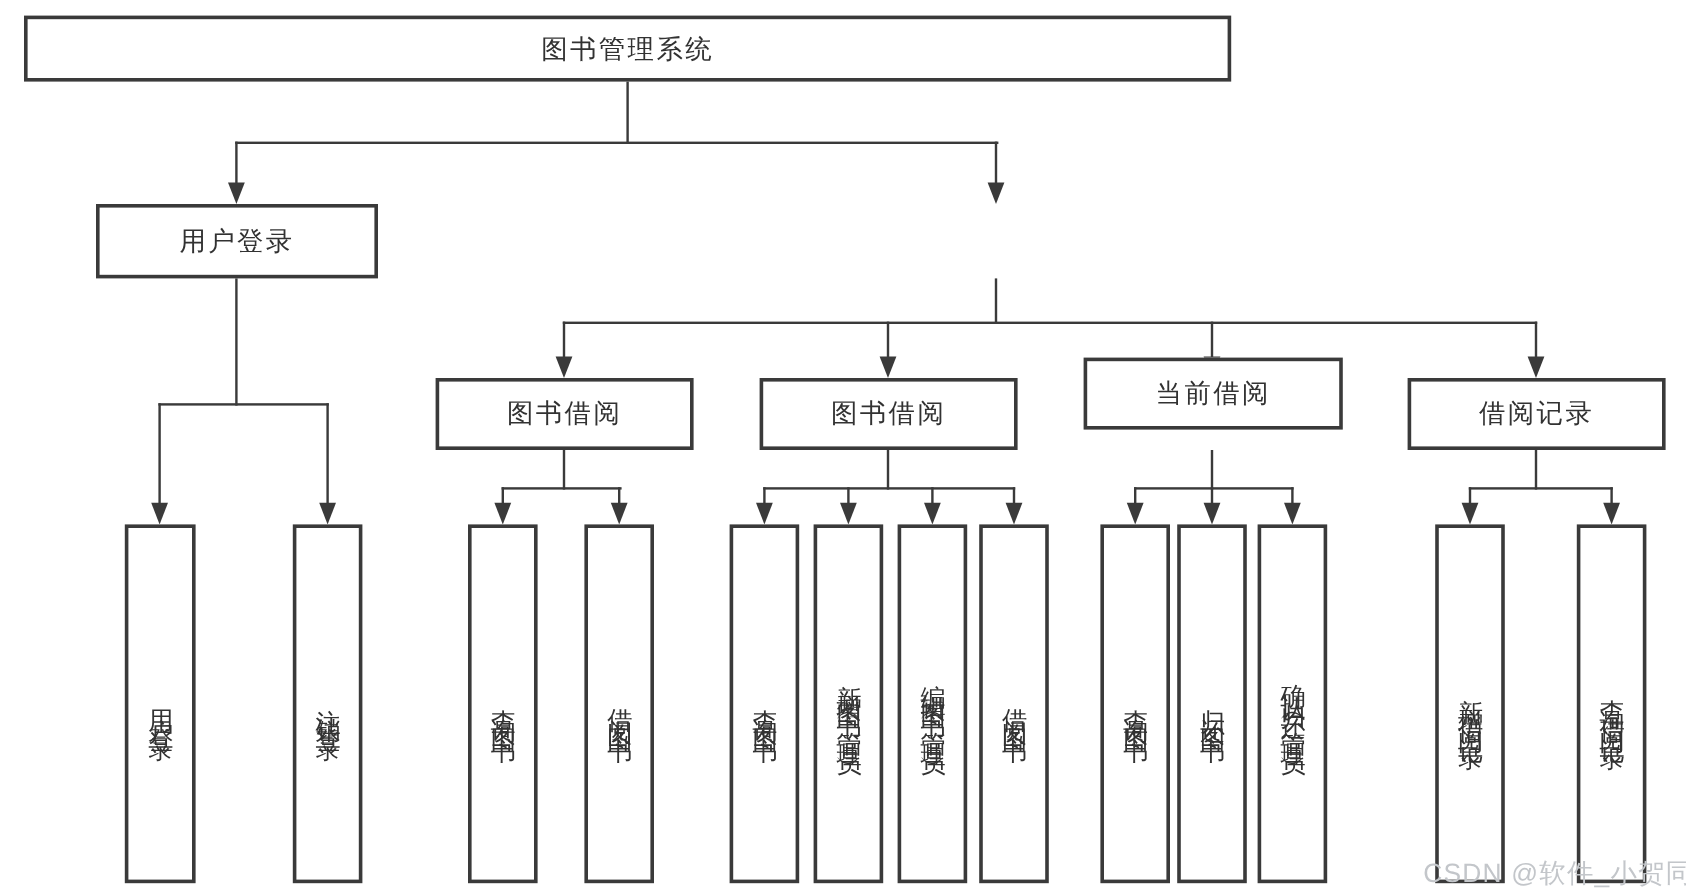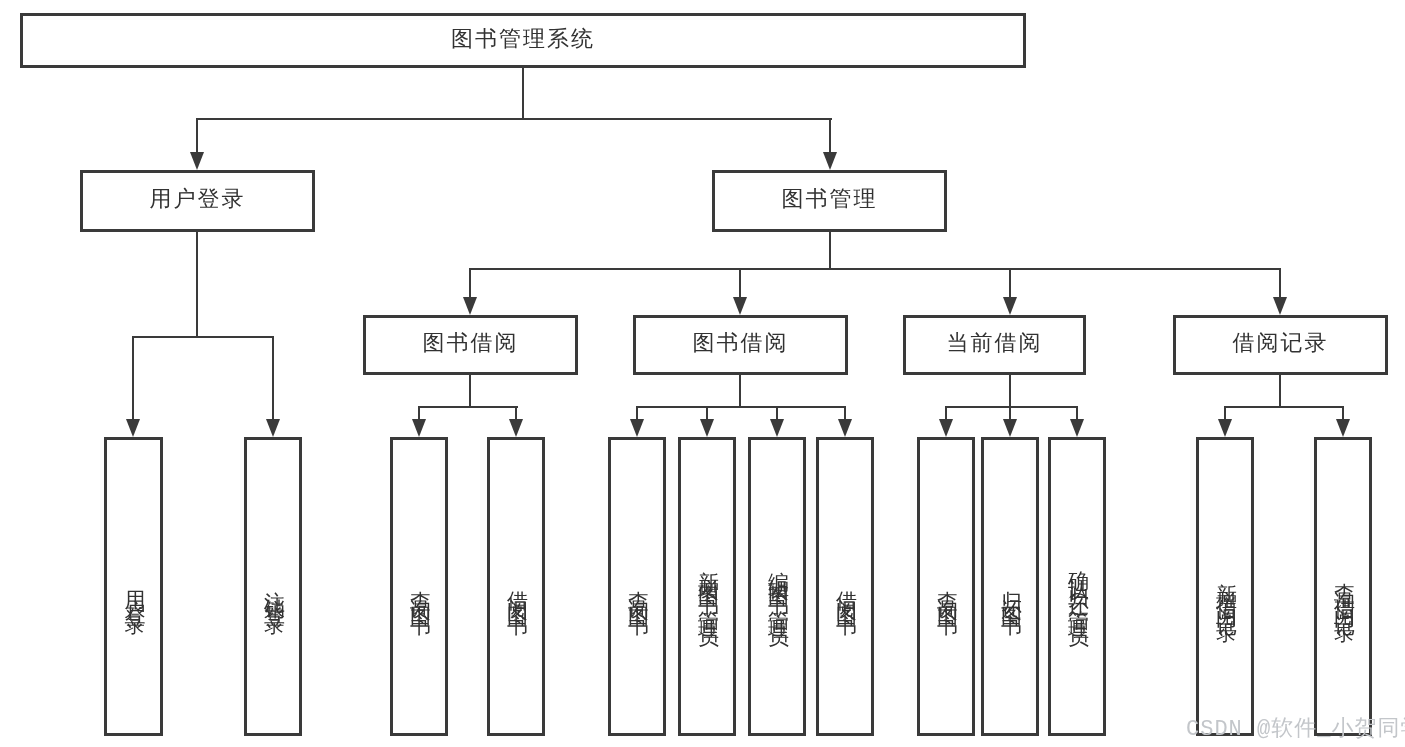--- a/index.html
+++ b/index.html
@@ -1,21 +1,21 @@
 <!DOCTYPE html>
 <html><head>
 <meta charset="utf-8">
 <style>
   html, body { margin: 0; padding: 0; background: #ffffff; }
   #stage {
     position: relative;
     width: 1405px;
     height: 747px;
     background: #ffffff;
-    font-family: Liberation Mono, monospace;
+    font-family: Liberation Sans, sans-serif;
     overflow: hidden;
   }
   .box {
     position: absolute;
     box-sizing: border-box;
     background: #ffffff;
     border: 3px solid #3a3a3a;
     color: #323232;
     display: flex;
     align-items: center;
@@ -66,21 +66,20 @@
   <div class="box hbox" style="left:20px; top:13px; width:1006px; height:55px;">图书管理系统</div>
 
   <div class="line" style="left:522px; top:68px; width:2px; height:51px;"></div>
   <div class="line" style="left:196px; top:118px; width:636px; height:2px;"></div>
   <div class="line" style="left:196px; top:118px; width:2px; height:36px;"></div>
   <div class="line" style="left:829px; top:118px; width:2px; height:36px;"></div>
   <div class="arrow" style="left:190px; top:152px;"></div>
   <div class="arrow" style="left:823px; top:152px;"></div>
 
   <div class="box hbox" style="left:80px; top:170px; width:235px; height:62px;">用户登录</div>
-  <div class="box hbox" style="left:712px; top:170px; width:235px; height:62px;">图书管理</div>
 
   <div class="line" style="left:196px; top:232px; width:2px; height:106px;"></div>
   <div class="line" style="left:132px; top:336px; width:142px; height:2px;"></div>
   <div class="line" style="left:132px; top:336px; width:2px; height:85px;"></div>
   <div class="line" style="left:272px; top:336px; width:2px; height:85px;"></div>
   <div class="arrow" style="left:126px; top:419px;"></div>
   <div class="arrow" style="left:266px; top:419px;"></div>
 
   <div class="line" style="left:829px; top:232px; width:2px; height:38px;"></div>
   <div class="line" style="left:469px; top:268px; width:812px; height:2px;"></div>
@@ -88,21 +87,21 @@
   <div class="line" style="left:739px; top:268px; width:2px; height:31px;"></div>
   <div class="line" style="left:1009px; top:268px; width:2px; height:31px;"></div>
   <div class="line" style="left:1279px; top:268px; width:2px; height:31px;"></div>
   <div class="arrow" style="left:463px; top:297px;"></div>
   <div class="arrow" style="left:733px; top:297px;"></div>
   <div class="arrow" style="left:1003px; top:297px;"></div>
   <div class="arrow" style="left:1273px; top:297px;"></div>
 
   <div class="box hbox" style="left:363px; top:315px; width:215px; height:60px;">图书借阅</div>
   <div class="box hbox" style="left:633px; top:315px; width:215px; height:60px;">图书借阅</div>
-  <div class="box hbox" style="left:903px; top:315px; width:183px; height:60px;">当前借阅</div>
+  <div class="box hbox" style="left:903px; top:298px; width:216px; height:60px;">当前借阅</div>
   <div class="box hbox" style="left:1173px; top:315px; width:215px; height:60px;">借阅记录</div>
 
   <div class="line" style="left:469px; top:375px; width:2px; height:33px;"></div>
   <div class="line" style="left:418px; top:406px; width:100px; height:2px;"></div>
   <div class="line" style="left:418px; top:406px; width:2px; height:15px;"></div>
   <div class="line" style="left:515px; top:406px; width:2px; height:15px;"></div>
   <div class="arrow" style="left:412px; top:419px;"></div>
   <div class="arrow" style="left:509px; top:419px;"></div>
 
   <div class="line" style="left:739px; top:375px; width:2px; height:33px;"></div>

